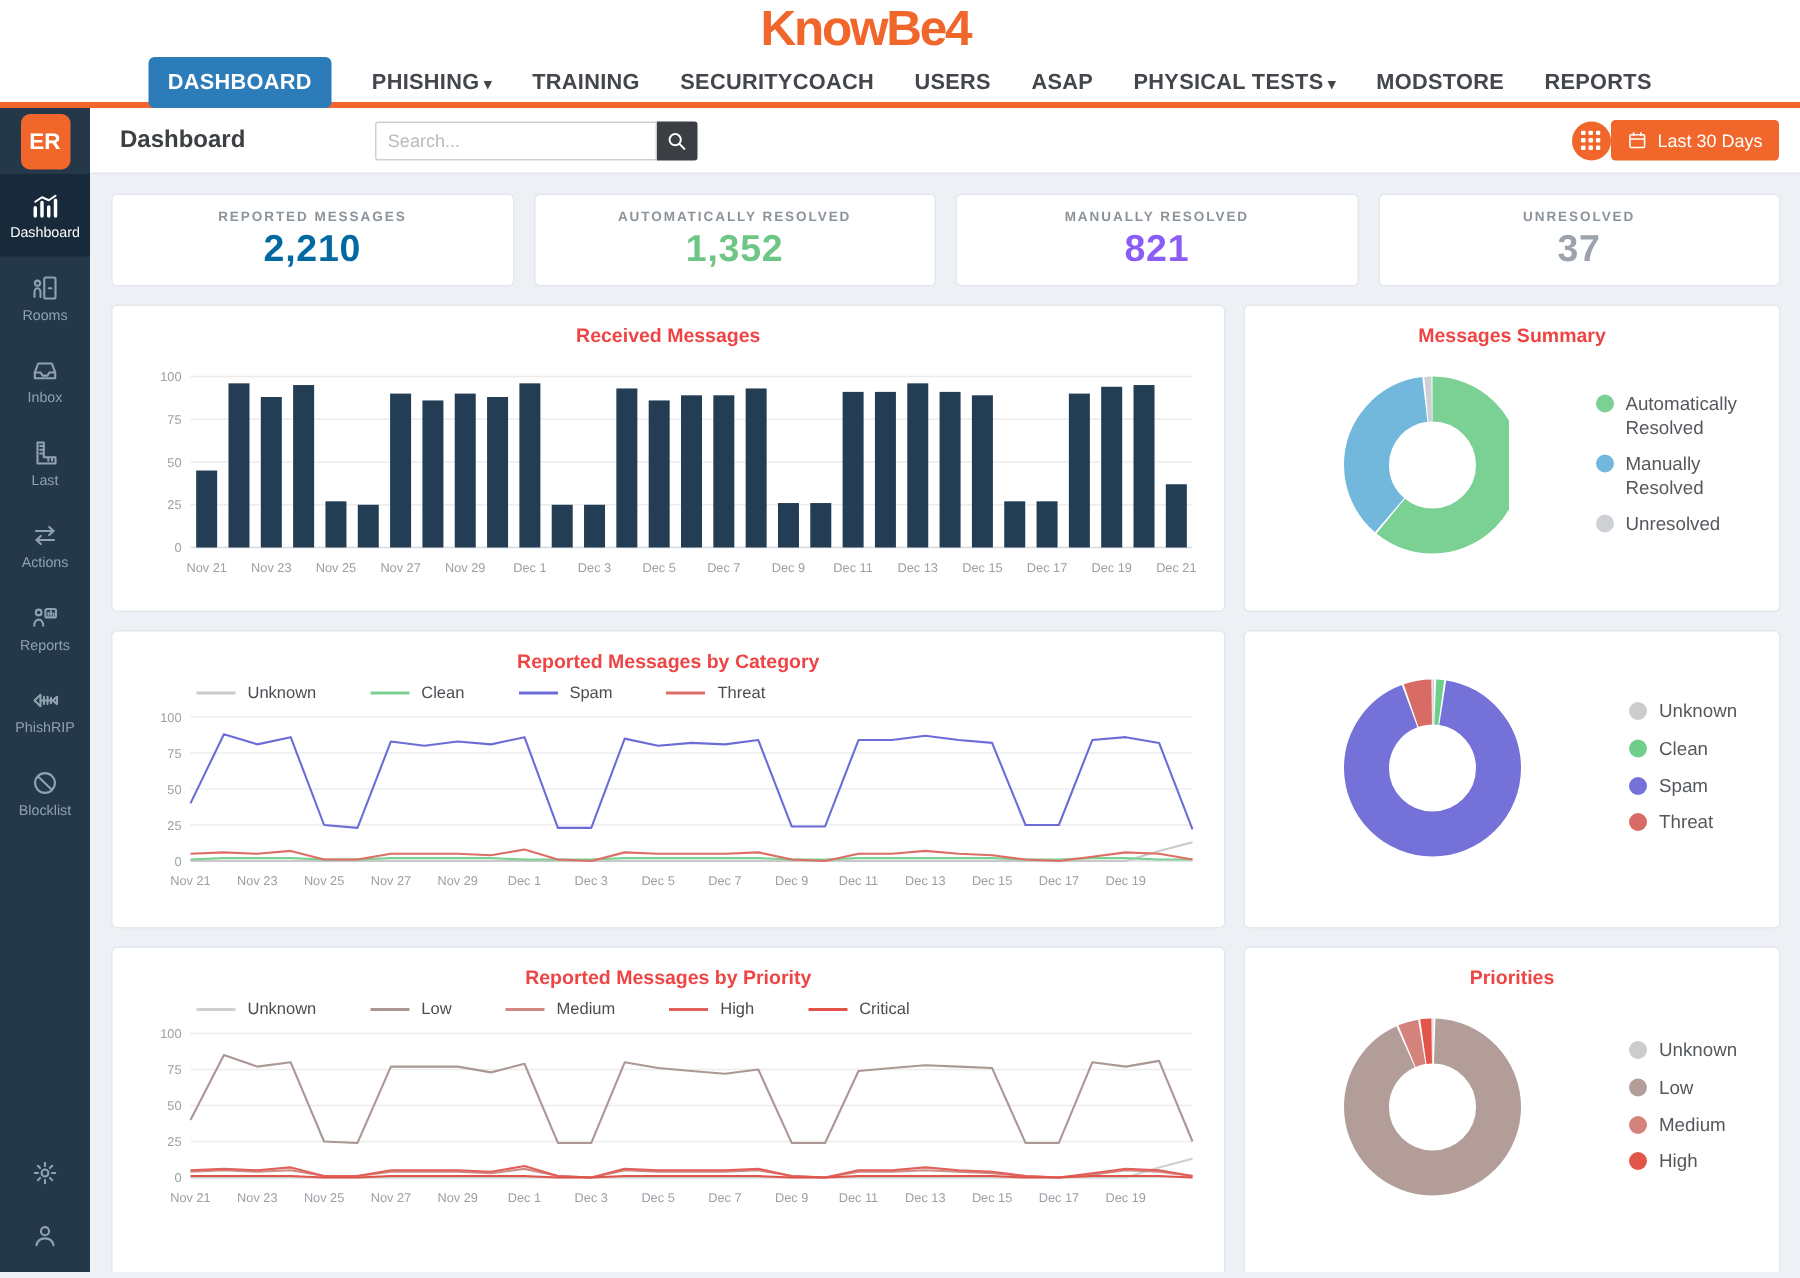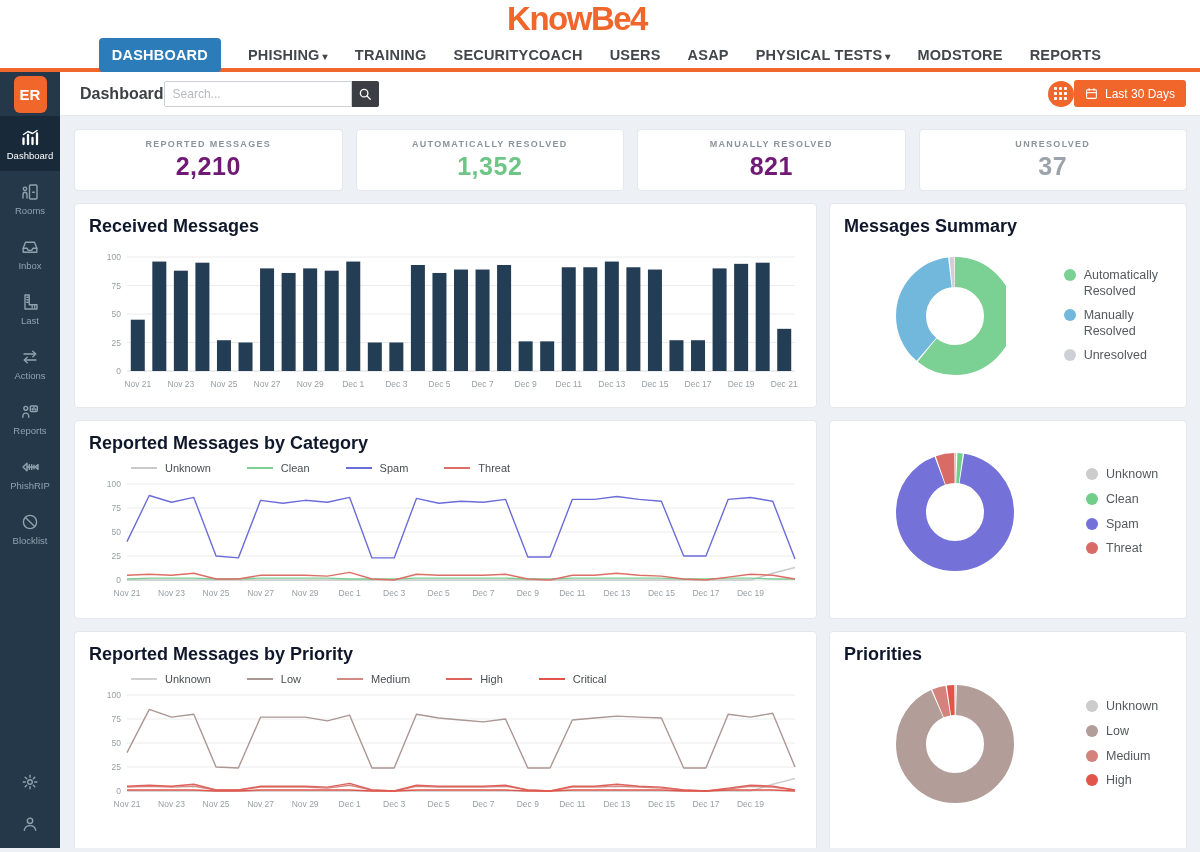--- a/index.html
+++ b/index.html
@@ -23,40 +23,40 @@
   .side-item svg, .side-footer svg { width:20px; height:20px; }
   .icon-stroke * { fill:none; stroke:currentColor; stroke-width:1.4; stroke-linecap:round; stroke-linejoin:round; }
   .side-spacer { flex:1; }
   .side-footer { display:flex; flex-direction:column; align-items:center; gap:22px; padding-bottom:14px; color:#8fa2b0; }
   .side-footer .ficon { cursor:pointer; display:flex; }
 
   
   .main { flex:1; display:flex; flex-direction:column; min-width:0; }
   .subheader { height:44px; background:#fff; display:flex; align-items:center; padding:0 14px 0 20px; border-bottom:1px solid #e3e6ea; }
   .page-title { font-size:16px; font-weight:bold; color:#3c4043; }
-  .search-wrap { display:flex; }
+  .search-wrap { display:flex; margin-left:86px; }
   .search-wrap input { width:188px; height:26px; border:1px solid #ccd0d4; border-radius:2px 0 0 2px; padding:0 8px; font-size:12px; color:#444; outline:none; }
   .search-wrap input::placeholder { color:#b6babe; }
   .search-btn { width:27px; height:26px; background:#3b3f44; border:none; border-radius:0 2px 2px 0; cursor:pointer; display:flex; align-items:center; justify-content:center; }
   .sub-right { margin-left:auto; display:flex; align-items:center; }
   .grid-btn { width:26px; height:26px; border-radius:50%; background:#f0662b; display:flex; align-items:center; justify-content:center; cursor:pointer; }
   .range-btn { height:27px; background:#f0662b; color:#fff; border:none; border-radius:3px; font-size:12px; font-family:inherit; display:flex; align-items:center; gap:7px; padding:0 11px; cursor:pointer; }
 
   
   .content { flex:1; padding:13px 13px 0 14px; overflow:hidden; }
   .stats-row { display:flex; gap:13px; margin-bottom:12px; }
   .stat-card { flex:1; background:#fff; border:1px solid #e4e7eb; border-radius:4px; height:62px; display:flex; flex-direction:column; align-items:center; justify-content:center; gap:3px; }
   .stat-label { font-size:9px; letter-spacing:1.3px; color:#8b939b; font-weight:bold; }
   .stat-value { font-size:25px; font-weight:bold; letter-spacing:.5px; }
 
   .row { display:flex; gap:12px; margin-bottom:12px; }
   .card { background:#fff; border:1px solid #e4e7eb; border-radius:4px; padding:12px 14px; overflow:hidden; }
   .card.wide { width:743px; flex-shrink:0; }
   .card.narrow { flex:1; min-width:0; }
-  .card-title { font-size:18px; font-weight:bold; color:#0f172a; }
+  .card-title { font-size:13px; font-weight:bold; color:#ef4444;text-align:center; }
 
   .chart-legend { display:flex; gap:36px; margin:8px 0 2px 42px; }
   .leg-item { display:flex; align-items:center; gap:8px; font-size:11px; color:#4a4e52; cursor:pointer; }
   .leg-line { width:26px; height:0; border-top:2px solid; }
 
   .donut-wrap { display:flex; align-items:center; margin-top:6px; }
   .donut-svg { margin-left:38px; }
   .donut-legend { margin-left:58px; display:flex; flex-direction:column; gap:9px; }
   .dleg-item { display:flex; align-items:flex-start; gap:8px; font-size:12.5px; color:#55595d; max-width:128px; line-height:1.25; cursor:pointer; }
   .dleg-dot { width:12px; height:12px; border-radius:50%; flex-shrink:0; margin-top:1px; }
@@ -210,29 +210,29 @@
             </svg>
           <span>Last 30 Days</span>
         </button>
       </div>
     </div>
 
     <div class="content">
       <div class="stats-row" id="statsRow">
           <div class="stat-card">
             <div class="stat-label">REPORTED MESSAGES</div>
-            <div class="stat-value" style="color:#701a75">2,210</div>
+            <div class="stat-value" style="color:#0369a1">2,210</div>
           </div>
           <div class="stat-card">
             <div class="stat-label">AUTOMATICALLY RESOLVED</div>
             <div class="stat-value" style="color:#6ec686">1,352</div>
           </div>
           <div class="stat-card">
             <div class="stat-label">MANUALLY RESOLVED</div>
-            <div class="stat-value" style="color:#701a75">821</div>
+            <div class="stat-value" style="color:#8b5cf6">821</div>
           </div>
           <div class="stat-card">
             <div class="stat-label">UNRESOLVED</div>
             <div class="stat-value" style="color:#9ca3aa">37</div>
           </div>
         </div>
       <div class="row" style="height:205px">
         <div class="card wide" id="chart0"><div class="card-title">Received Messages</div><svg width="712" height="160" style="margin-top: 6px;">
               <line x1="38" y1="128" x2="706" y2="128" class="zero-line"></line>
               <text x="32" y="131" text-anchor="end" class="axis-text">0</text>

